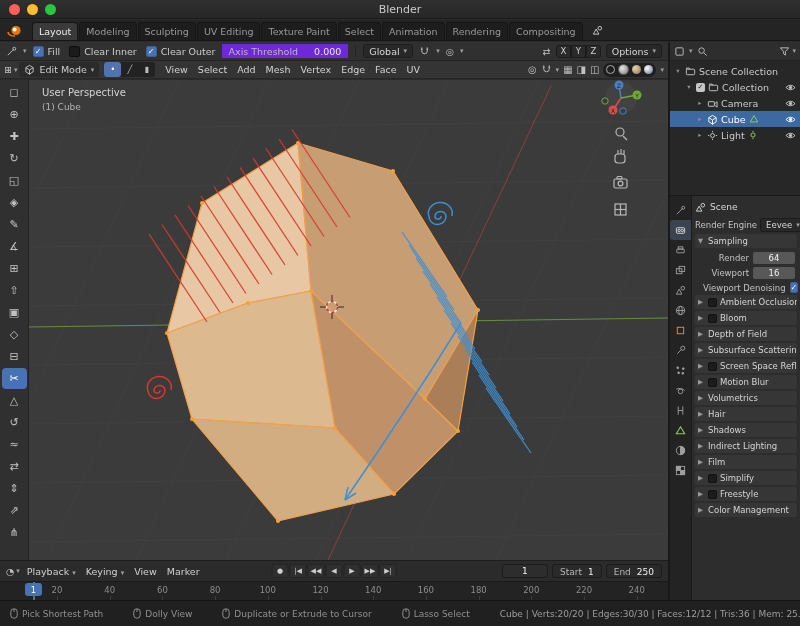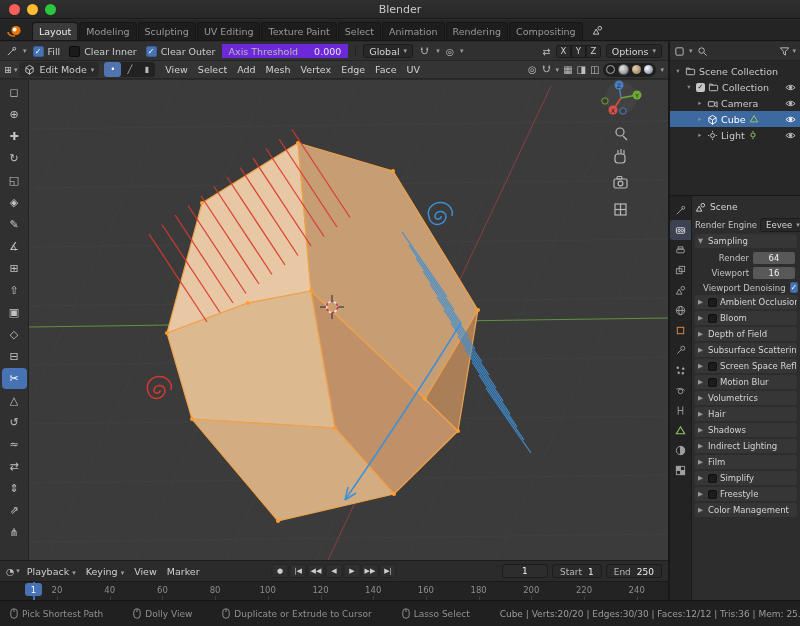--- a/index.html
+++ b/index.html
@@ -474,20 +474,24 @@
         <circle cx="591.5" cy="103.5" r="2.4"></circle>
       </g>
       <g>
         <rect x="586" y="124" width="11" height="11"></rect>
         <line x1="586" y1="129.5" x2="597" y2="129.5"></line>
           <line x1="591.5" y1="124" x2="591.5" y2="135"></line>
       </g>
     </g>
   </svg>
 
+  <div class="vp-overlay">
+    <div>User Perspective</div>
+    <div class="sub">(1) Cube</div>
+  </div>
 </div>
 
 <div class="timeline">
   <div class="tl-header">
     <span class="icn">◔</span>
     <span class="caret">▾</span>
     <span class="tl-menus" id="tl-menus">
         <span class="menu-item">Playback <span class="caret">▾</span></span>
         <span class="menu-item">Keying <span class="caret">▾</span></span>
         <span class="menu-item">View</span>

